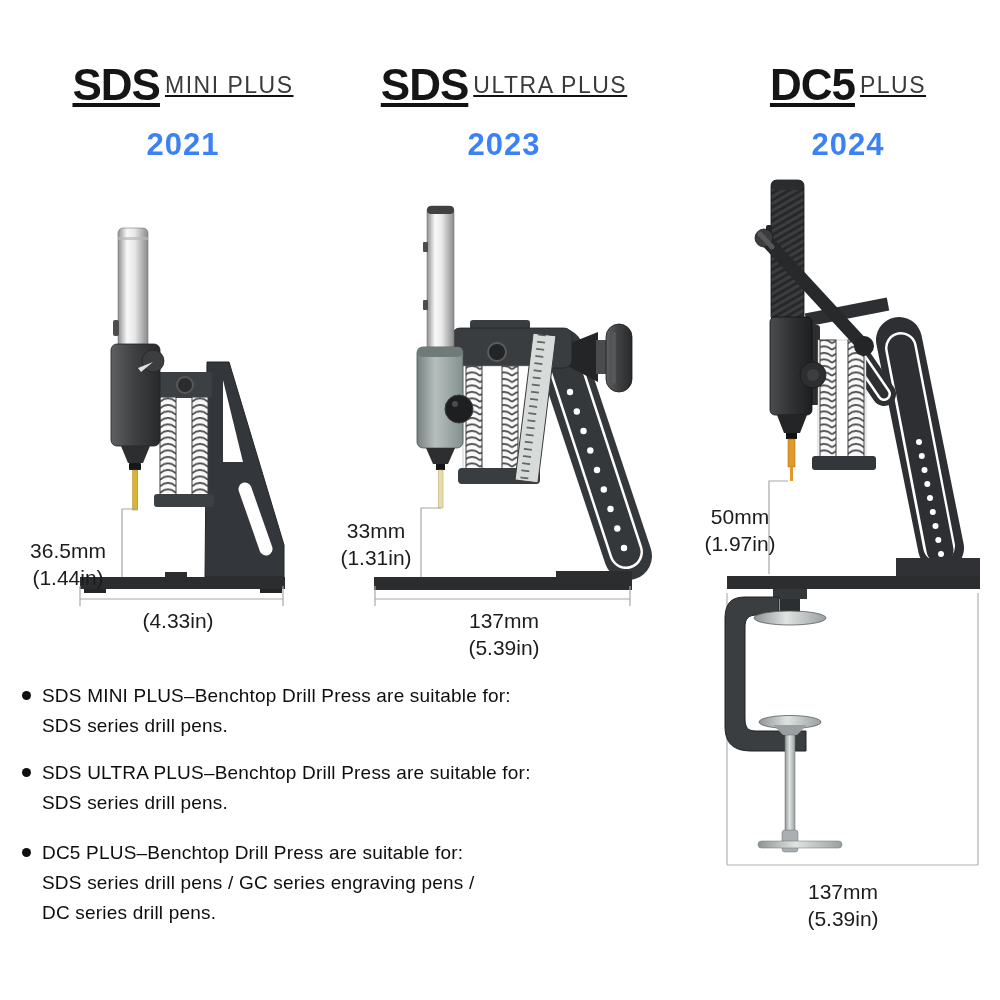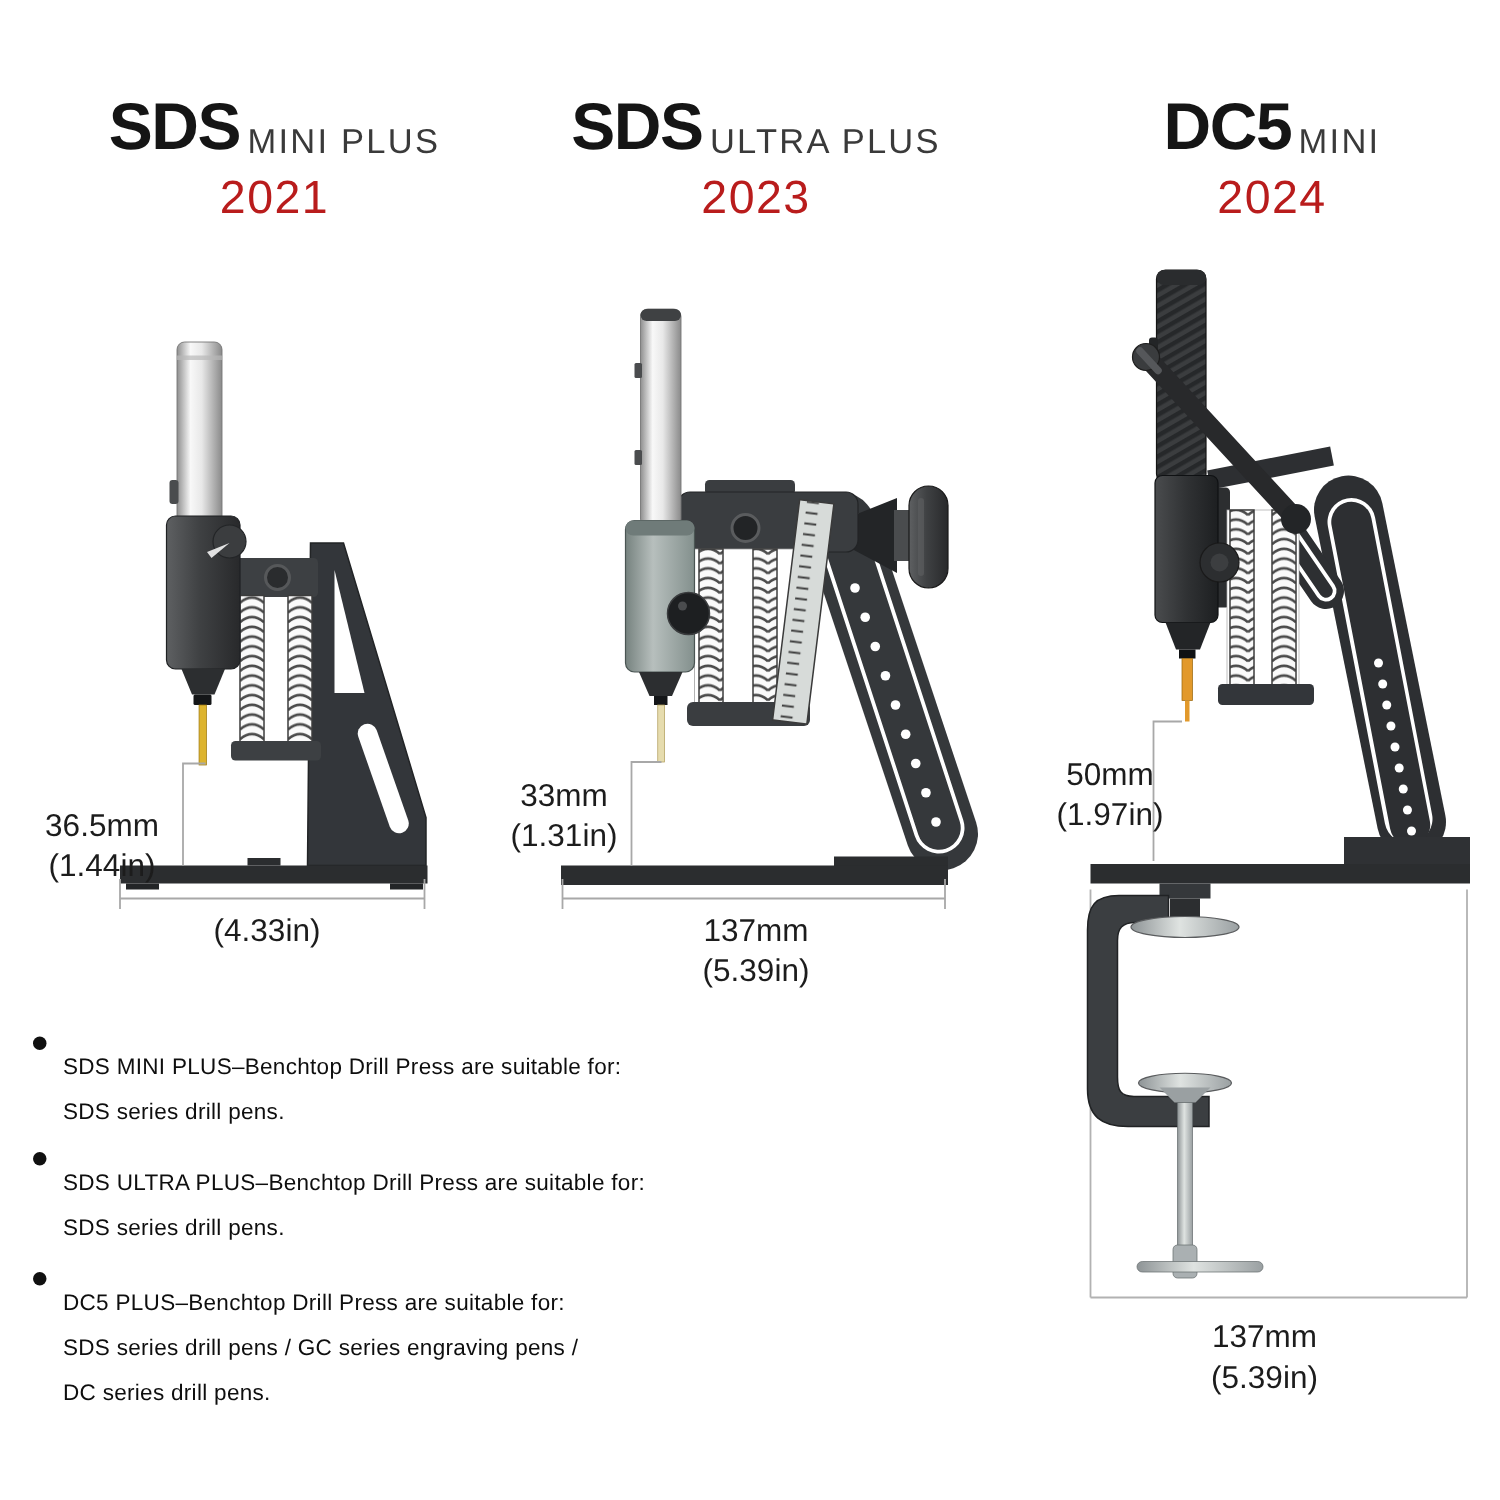--- a/index.html
+++ b/index.html
@@ -3,29 +3,29 @@
 <meta charset="utf-8">
 <style>
   html,body{margin:0;padding:0;}
   body{
     width:1000px;height:1000px;background:#ffffff;
     font-family:"Liberation Sans",sans-serif;
     position:relative;overflow:hidden;color:#111;
   }
   .stage{position:absolute;inset:0;width:1000px;height:1000px;}
   .logo-block{position:absolute;width:320px;text-align:center;}
-  .logo-line{display:flex;justify-content:center;align-items:flex-end;gap:5px;white-space:nowrap;}
+  .logo-line{display:flex;justify-content:center;align-items:center;gap:5px;white-space:nowrap;text-decoration:underline;}
   .logo-main{font-size:44px;font-weight:900;letter-spacing:-1px;color:#151515;line-height:46px;}
   .logo-sub{font-size:23px;font-weight:400;letter-spacing:1.5px;color:#3a3a3a;}
-  .logo-year{font-size:31px;font-weight:400;color:#b91c1c;margin-top:6px;letter-spacing:1px;}
+  .logo-year{font-size:31px;font-weight:700;color:#3b82f6;margin-top:19px;letter-spacing:1px;}
   .dim-label{position:absolute;text-align:center;font-size:21px;line-height:27px;color:#1c1c1c;white-space:nowrap;}
   .illu{position:absolute;}
   .bullet{position:absolute;left:22px;display:flex;gap:11px;align-items:flex-start;}
   .bullet-dot{width:9px;height:9px;border-radius:50%;background:#101010;margin-top:10px;flex:none;}
-  .bullet-text{font-size:15px;line-height:30px;color:#0e0e0e;letter-spacing:0.2px;margin-top:16px;}
+  .bullet-text{font-size:19px;line-height:30px;color:#0e0e0e;letter-spacing:0.2px;}
 </style>
 </head>
 <body>
 
 <div class="stage">
 
   <svg width="0" height="0" style="position:absolute" aria-hidden="true">
     <defs>
       <linearGradient id="penGrad" x1="0" y1="0" x2="1" y2="0">
         <stop offset="0" stop-color="#8f8f8f"></stop>
@@ -80,21 +80,21 @@
     <div class="logo-line">
       <span class="logo-main">SDS</span>
       <span class="logo-sub">ULTRA PLUS</span>
     </div>
     <div class="logo-year">2023</div>
   </div>
 
   <div class="logo-block" style="left:688px;top:62px">
     <div class="logo-line">
       <span class="logo-main">DC5</span>
-      <span class="logo-sub">MINI</span>
+      <span class="logo-sub">PLUS</span>
     </div>
     <div class="logo-year">2024</div>
   </div>
 
   <svg class="illu" style="left:40px;top:175px" width="260" height="490" viewBox="40 175 260 490">
 
     <g>
       <path d="M207,362 L229,362 L284,545 L284,577 L205,577 Z" fill="#33363a" stroke="#222426" stroke-width="1"></path>
       <path d="M223,380 L243,462 L223,462 Z" fill="#ffffff"></path>
       <line x1="245" y1="489" x2="266" y2="549" stroke="#ffffff" stroke-width="13" stroke-linecap="round"></line>

